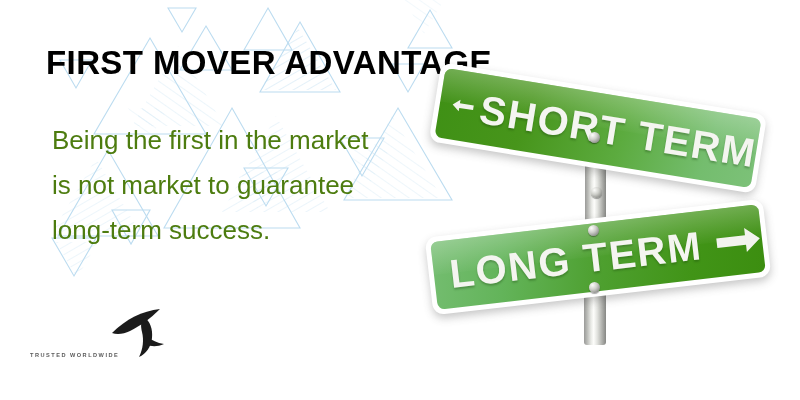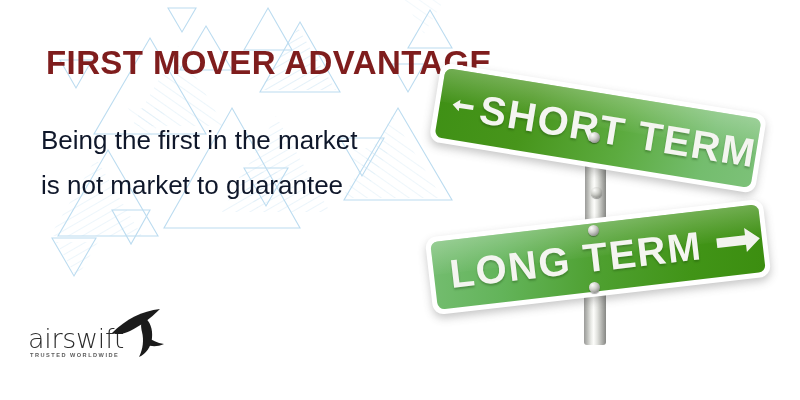--- a/index.html
+++ b/index.html
@@ -32,32 +32,32 @@
   }
 
   
   #headline {
     position: absolute;
     left: 46px;
     top: 44px;
     font-size: 33px;
     font-weight: bold;
     letter-spacing: 0.4px;
-    color: #7f1d1d;
+    color: #000000;
     white-space: nowrap;
     font-family: "Liberation Sans", sans-serif;
   }
   #subhead {
     position: absolute;
-    left: 41px;
+    left: 52px;
     top: 118px;
     width: 400px;
     font-size: 26px;
     line-height: 45px;
-    color: #0f172a;
+    color: #4d7c0f;
     font-family: "Liberation Sans", sans-serif;
   }
   #subhead .line {
     display: block;
     white-space: nowrap;
   }
 
   
   #logo {
     position: absolute;
@@ -275,24 +275,24 @@
       <polygon points="236,172 278,172 257,208" fill="url(#hatch)" opacity="0.5"></polygon>
       <polygon points="404,0 444,0 424,34" fill="url(#hatch2)" opacity="0.45"></polygon>
     </g>
   </svg>
 
   <div id="headline">FIRST MOVER ADVANTAGE</div>
 
   <div id="subhead">
     <span class="line">Being the first in the market</span>
     <span class="line">is not market to guarantee</span>
+    <span class="line">long-term success.</span>
   </div>
 
   <div id="logo">
-    <div id="logo-wordmark">airswift</div>
     <div id="logo-tagline">TRUSTED WORLDWIDE</div>
     <svg id="logo-bird" viewBox="0 0 62 52" xmlns="http://www.w3.org/2000/svg">
       <path d="M6 26 C20 12 36 4 54 2 C44 12 34 19 24 24 C18 27 11 28 6 26 Z" fill="#1b1b1b"></path>
       <path d="M38 10 C44 14 47 22 46 31 C45 40 40 47 33 50 C37 42 38 33 36 25 C35 20 34 15 38 10 Z" fill="#1b1b1b"></path>
       <path d="M41 30 C46 33 51 36 58 37 C51 40 45 40 40 37 Z" fill="#1b1b1b"></path>
     </svg>
   </div>
 
   <div id="signpost">
 

